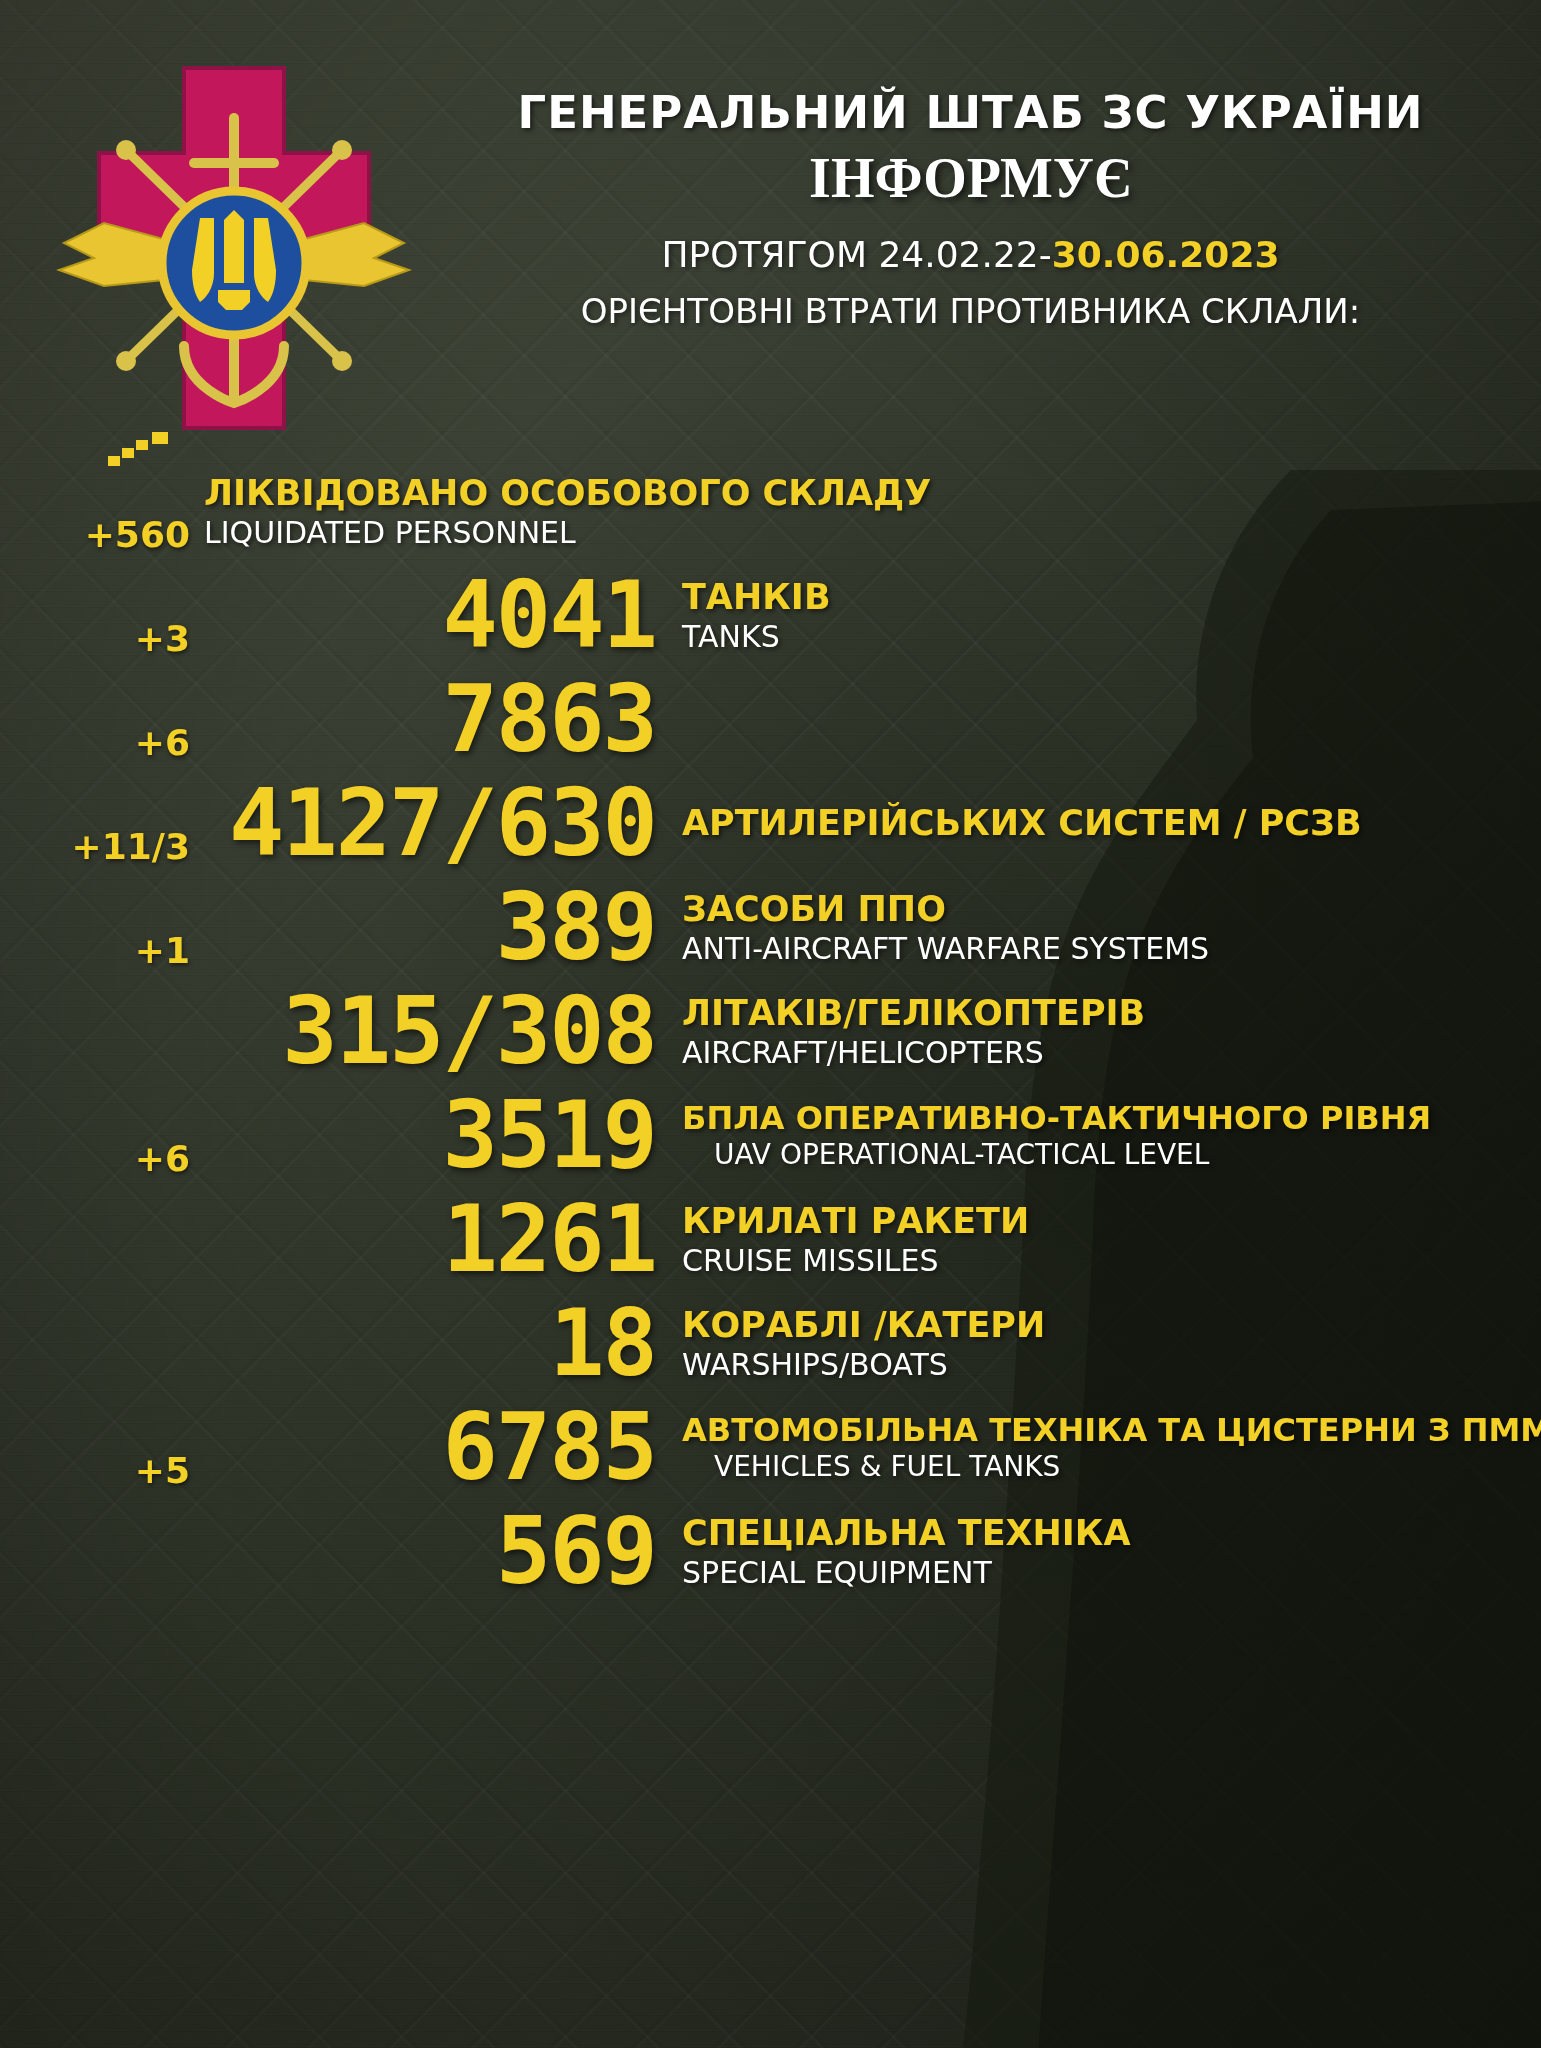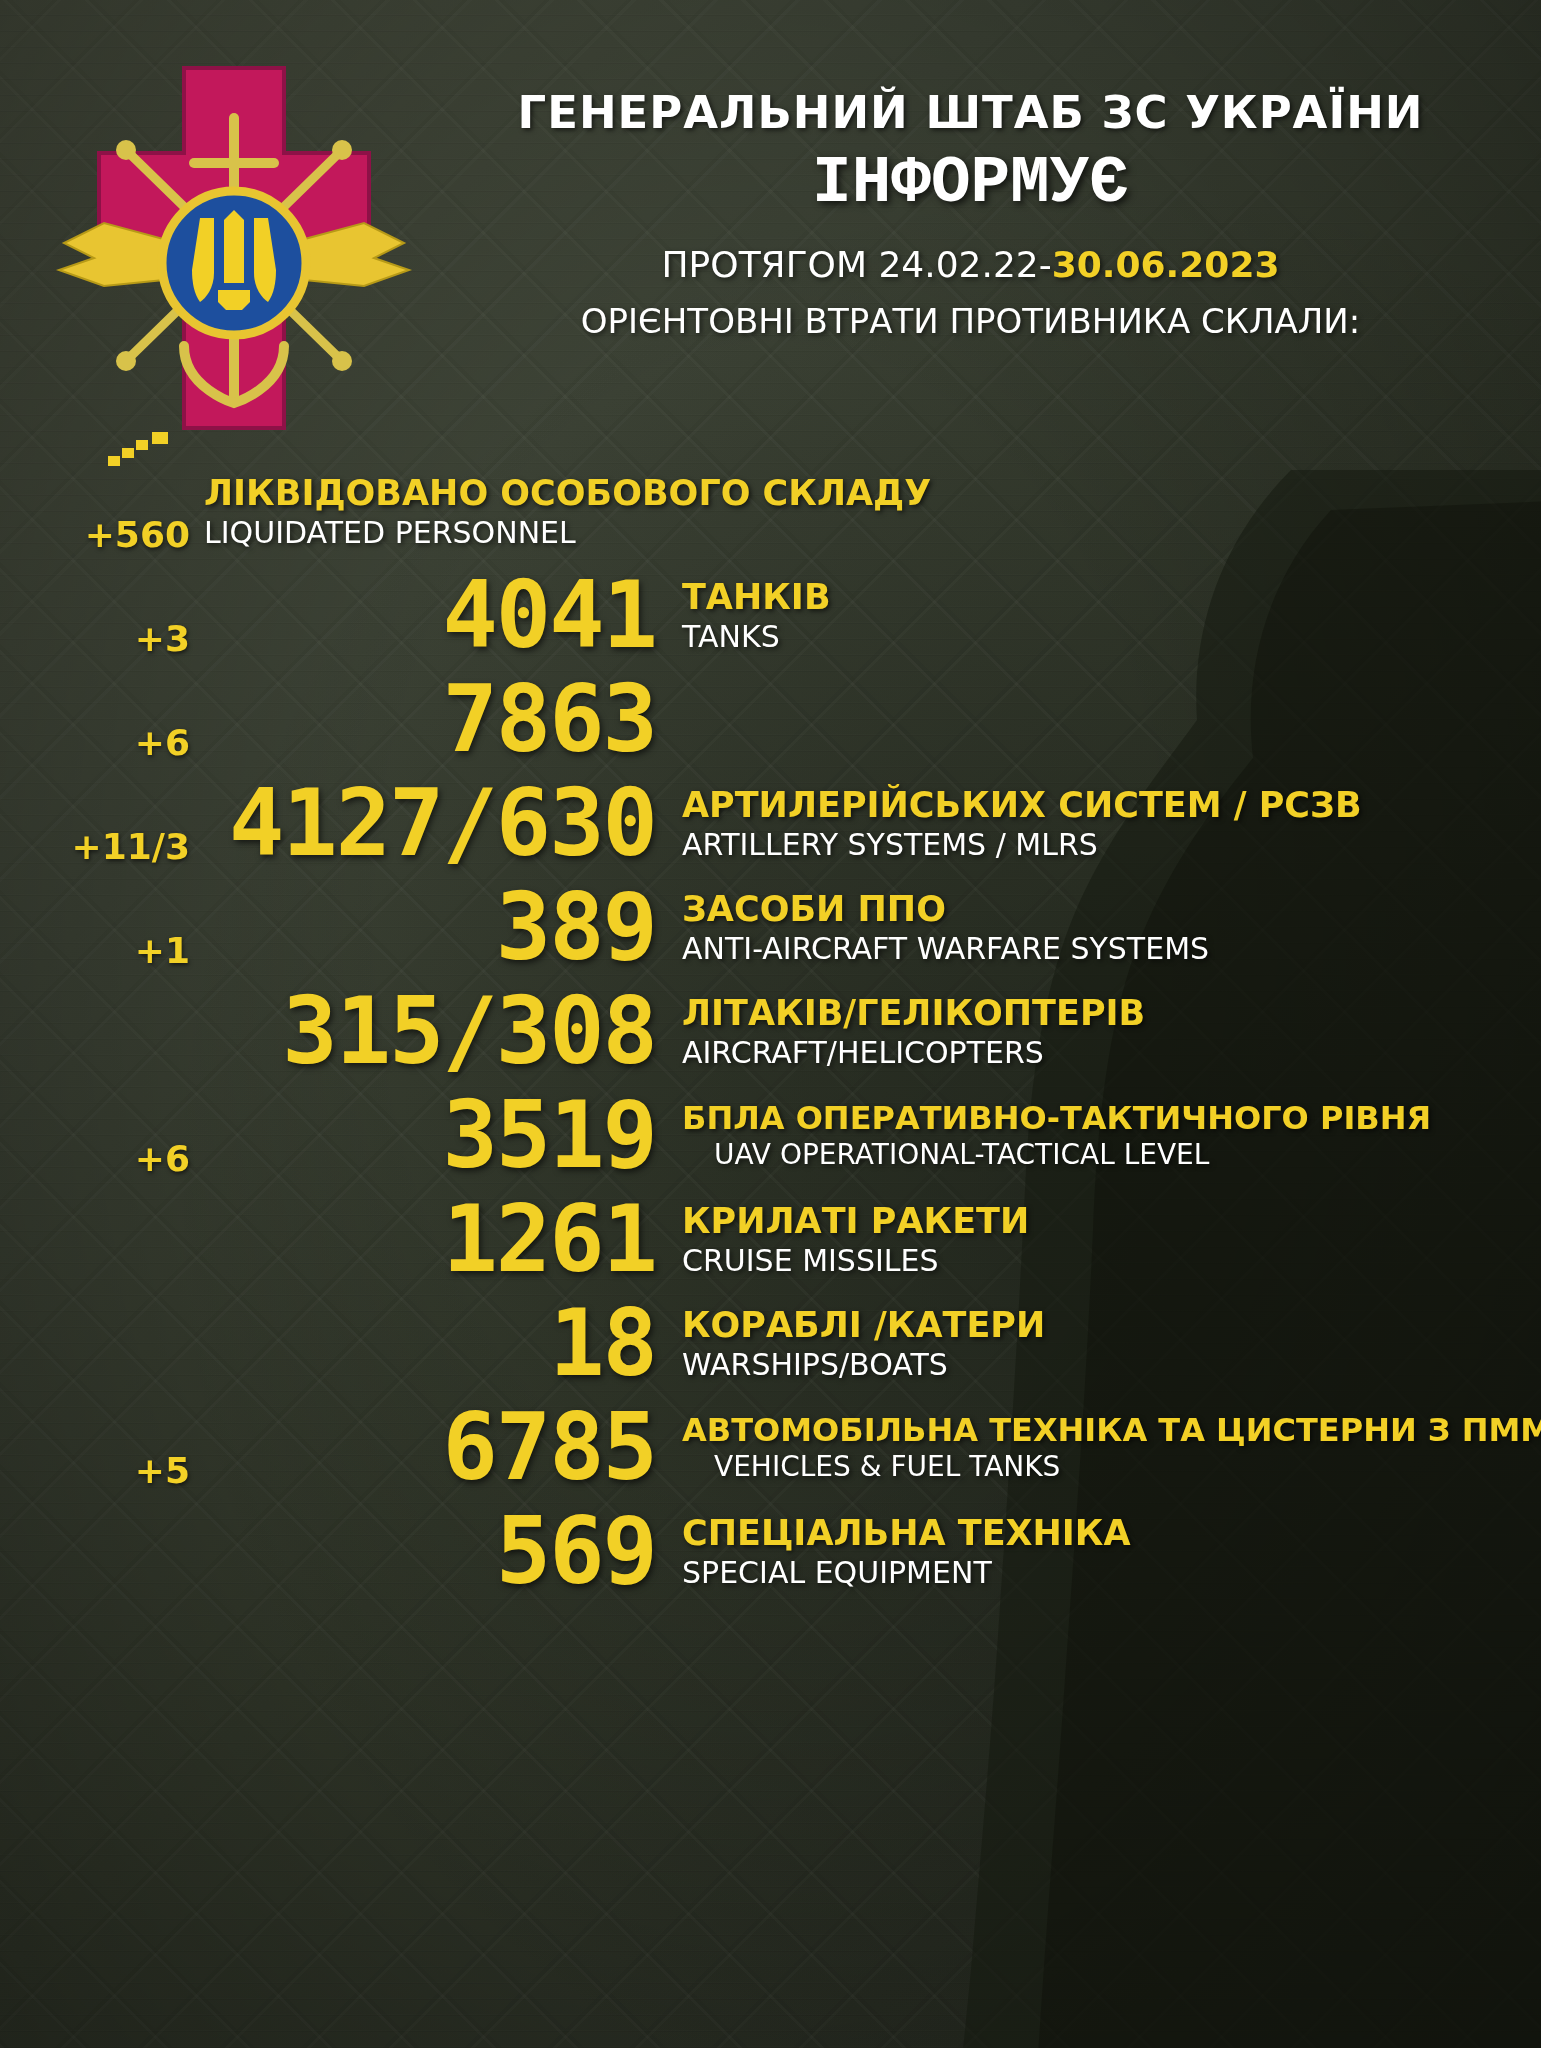--- a/index.html
+++ b/index.html
@@ -77,24 +77,24 @@
     font-weight: bold;
     font-size: 45px;
     letter-spacing: 1px;
     font-family: "DejaVu Sans", sans-serif;
     text-shadow: 2px 2px 5px rgba(0,0,0,0.65);
     white-space: nowrap;
   }
   .informs {
     color: #ffffff;
     font-weight: bold;
-    font-size: 66px;
+    font-size: 56px;
     line-height: 1.05;
     margin-top: 10px;
-    font-family: Liberation Mono, monospace;
+    font-family: Liberation Serif, serif;
     text-shadow: 3px 3px 7px rgba(0,0,0,0.7);
   }
   .period {
     margin-top: 26px;
     font-size: 36px;
     color: #ffffff;
     font-family: "DejaVu Sans", sans-serif;
     text-shadow: 2px 2px 5px rgba(0,0,0,0.6);
   }
   .period .date-hi { color: #f2d026; font-weight: bold; }
@@ -300,21 +300,20 @@
 
     <div class="row">
       <div class="delta-col">
         <span class="delta">+11/3</span>
       </div>
       <div class="num-col">
         <span class="num">4127/630</span>
       </div>
       <div class="label-col">
         <div class="label-ua">АРТИЛЕРІЙСЬКИХ СИСТЕМ / РСЗВ</div>
-        <div class="label-en">ARTILLERY SYSTEMS / MLRS</div>
       </div>
     </div>
 
     <div class="row">
       <div class="delta-col">
         <span class="delta">+1</span>
       </div>
       <div class="num-col">
         <span class="num">389</span>
       </div>

